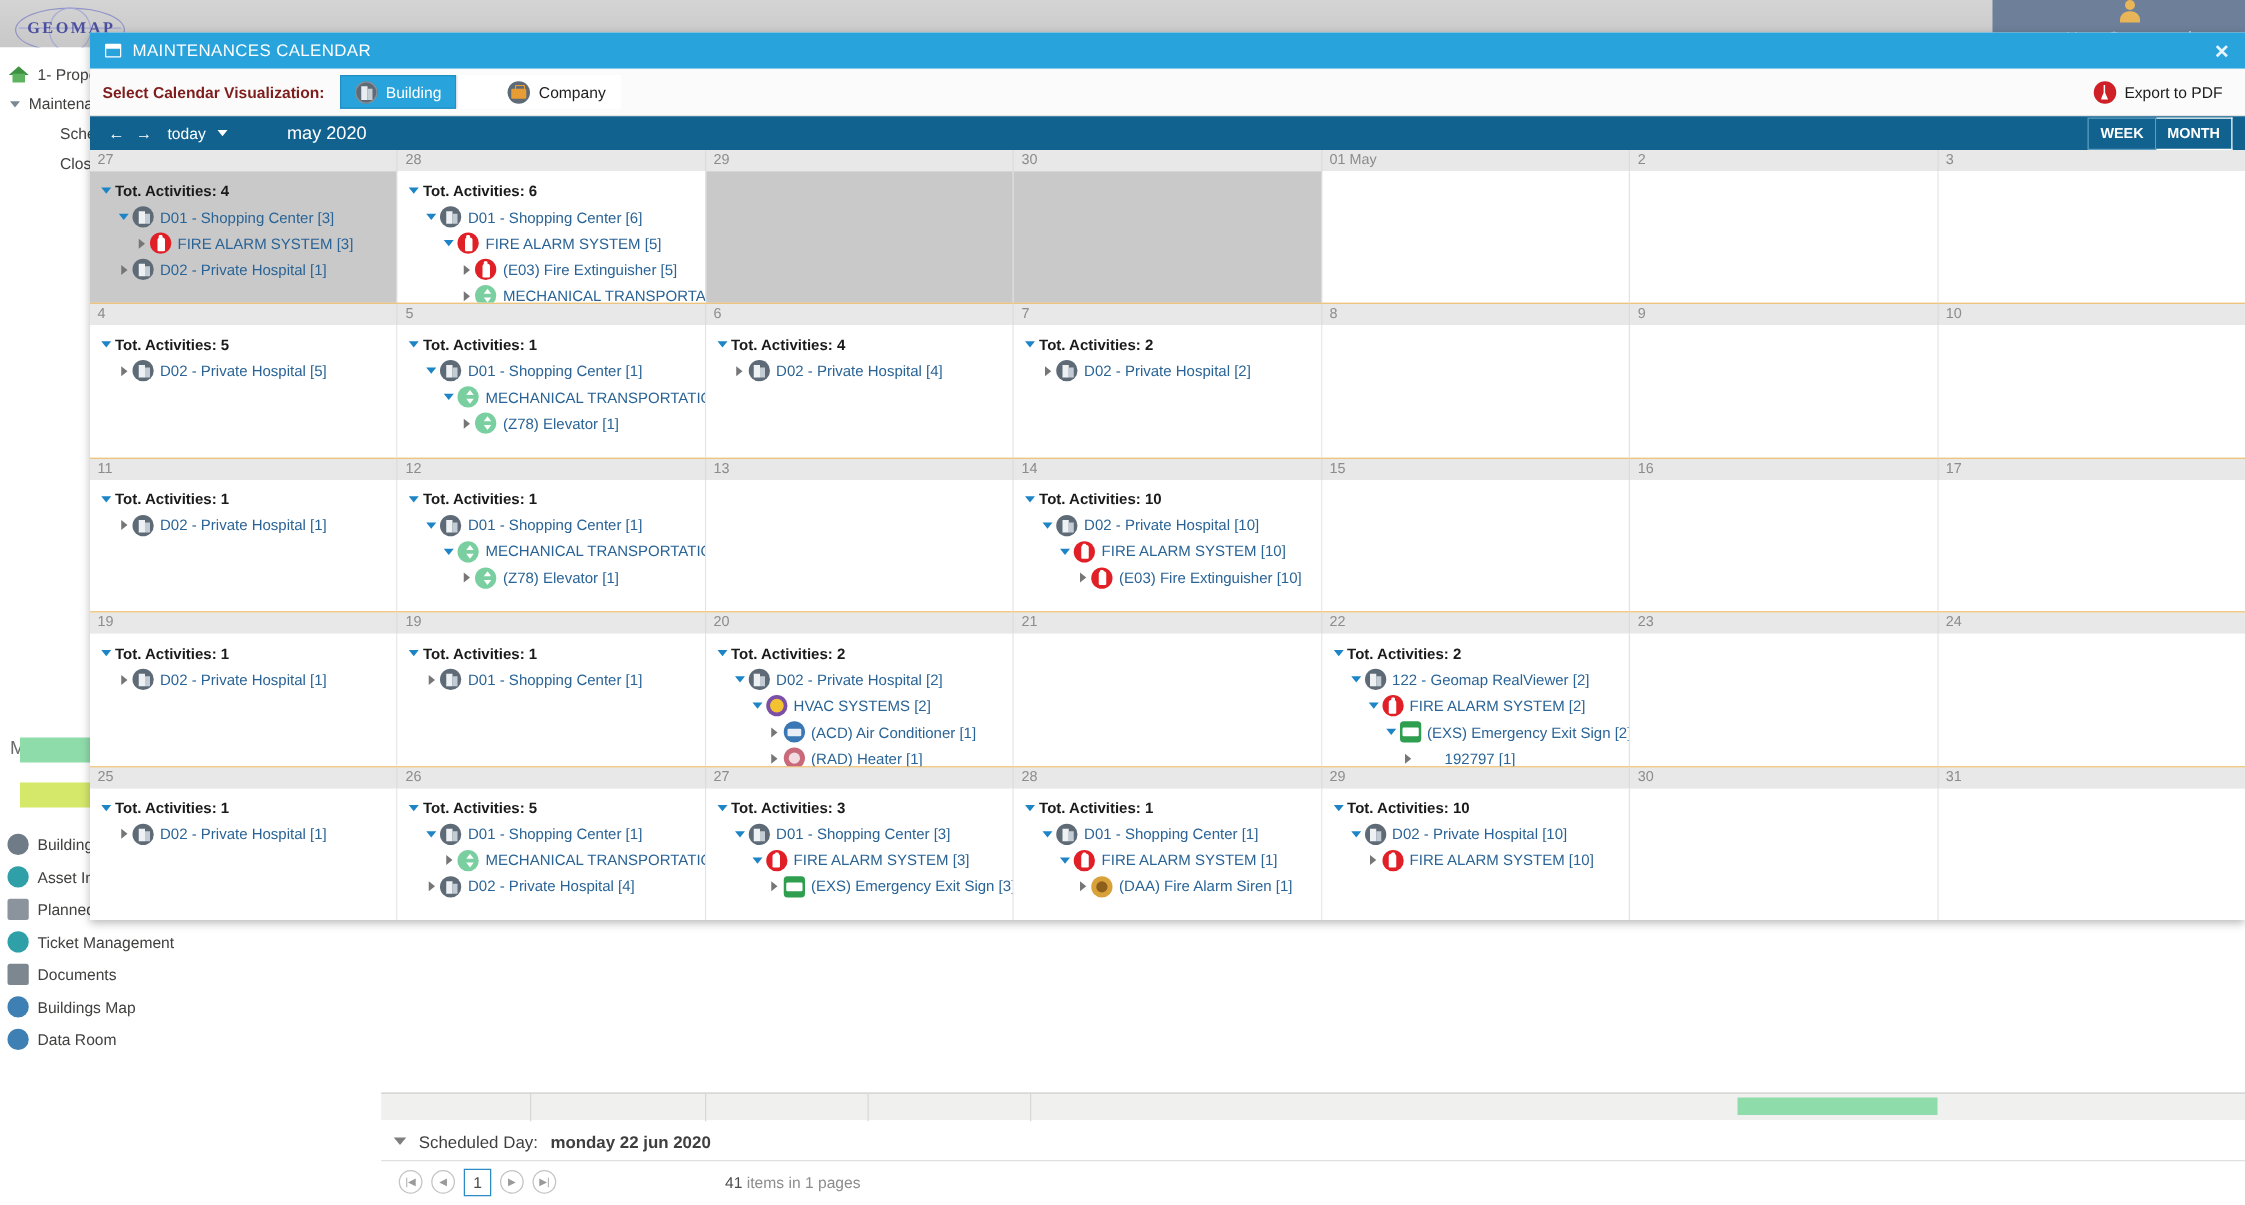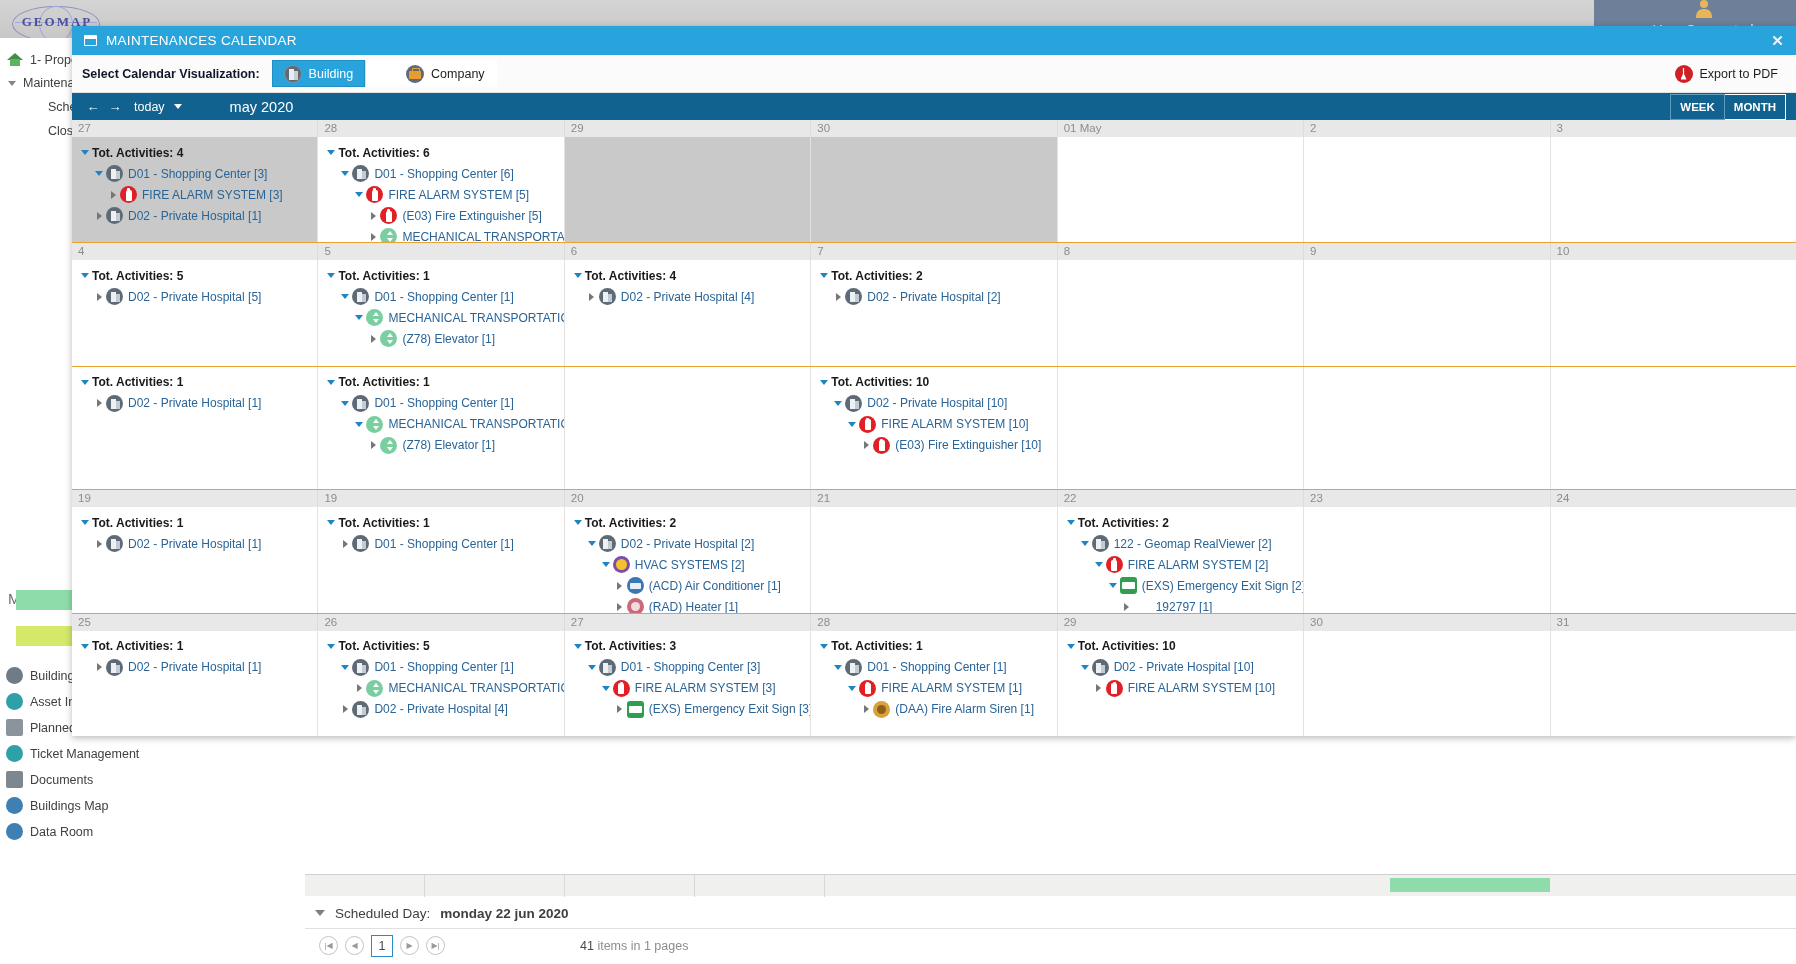--- a/index.html
+++ b/index.html
@@ -137,21 +137,21 @@
     width:13px; height:11px; border:1.6px solid #ffffff; border-top-width:4px; border-radius:1px;
   }
   #modal-close {
     margin-left:auto; font-size:15px; font-weight:bold; color:#e7f5fc; cursor:pointer;
   }
 
   #toolbar {
     height:38px; background:#fbfbfb; border-bottom:1px solid #e3e3e3;
     display:flex; align-items:center; padding:0 10px; gap:0; flex:0 0 auto;
   }
-  #toolbar .tb-label { font-weight:bold; font-size:12.5px; color:#0f172a; margin-right:12px; }
+  #toolbar .tb-label { font-weight:bold; font-size:12.5px; color:#7f1d1d; margin-right:12px; }
   .viz-btn {
     height:27px; display:flex; align-items:center; gap:7px; padding:0 11px;
     font-size:12.5px; color:#1d1d1d; background:#ffffff;
     border:1px solid transparent; cursor:pointer;
   }
   .viz-btn.active { background:#29a3dc; color:#ffffff; border-color:#1f8fc4; }
   .viz-btn + .viz-btn { border-left:1px solid #dddddd;padding-left:40px; }
   .bld-ico {
     width:18px; height:18px; border-radius:50%; background:#5e6b77; position:relative;
     box-shadow:inset 0 0 0 1px rgba(255,255,255,.25);
@@ -616,20 +616,29 @@
               <span class="ni ni-building"></span>
               <span class="txt">D02 - Private Hospital [2]</span>
             </div>
           </div>
           <div class="cell empty"></div>
           <div class="cell empty"></div>
           <div class="cell empty"></div>
         </div>
       </div>
       <div class="week">
+        <div class="wk-numbers">
+          <div class="wk-num">11</div>
+          <div class="wk-num">12</div>
+          <div class="wk-num">13</div>
+          <div class="wk-num">14</div>
+          <div class="wk-num">15</div>
+          <div class="wk-num">16</div>
+          <div class="wk-num">17</div>
+        </div>
         <div class="wk-cells">
           <div class="cell ">
             <div class="node lv0 total">
               <span class="tw">
                 <span class="tri"></span>
               </span>
               <span class="txt">Tot. Activities: 1</span>
             </div>
             <div class="node lv1">
               <span class="tw">

